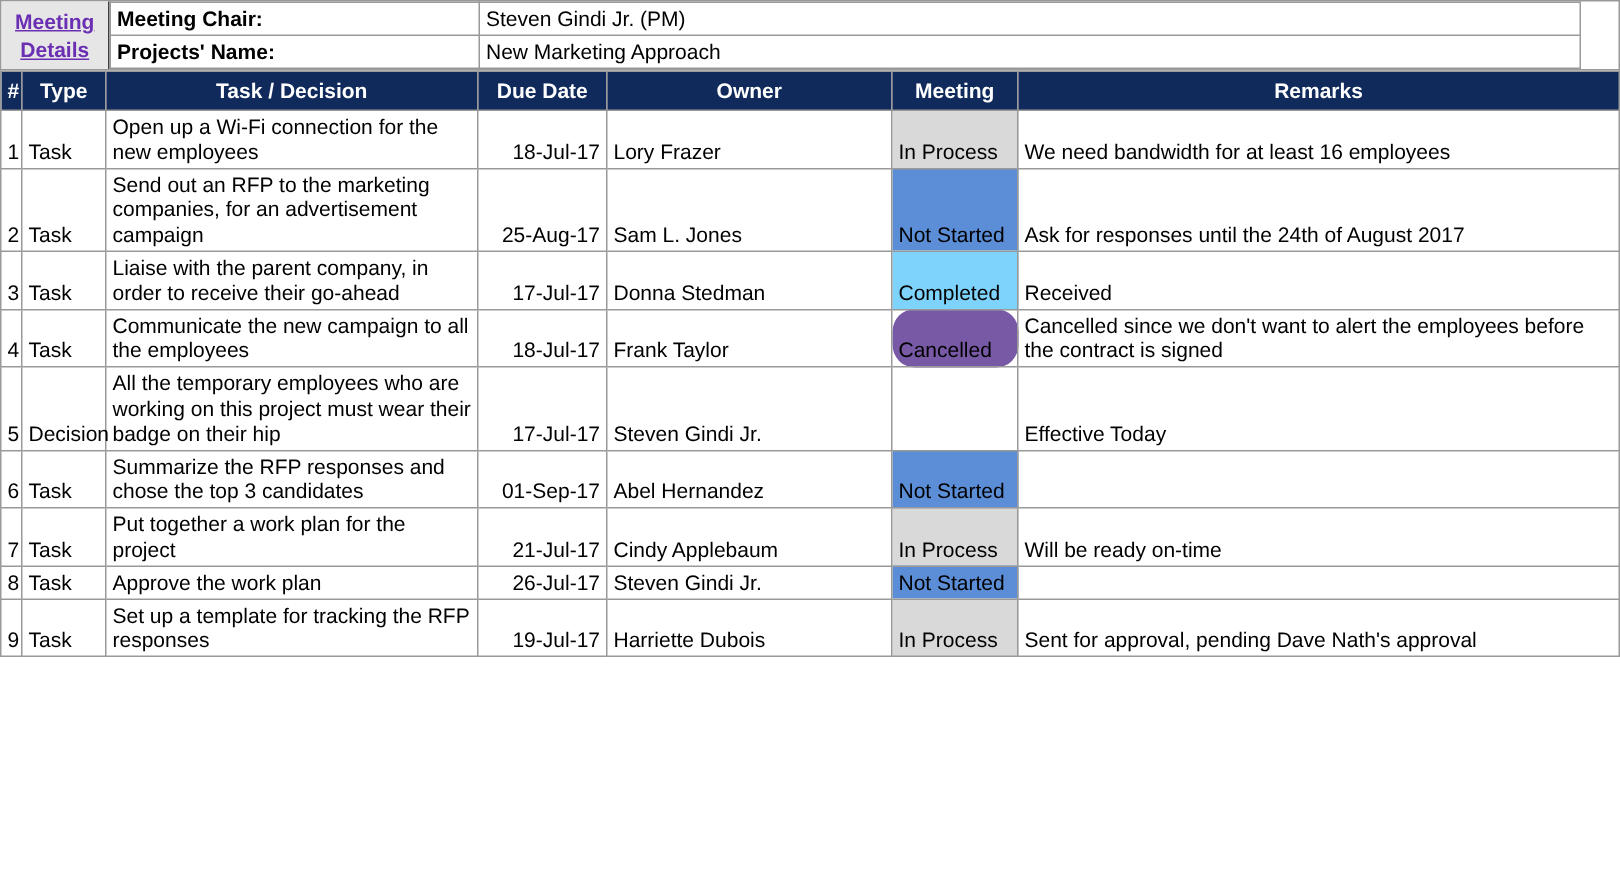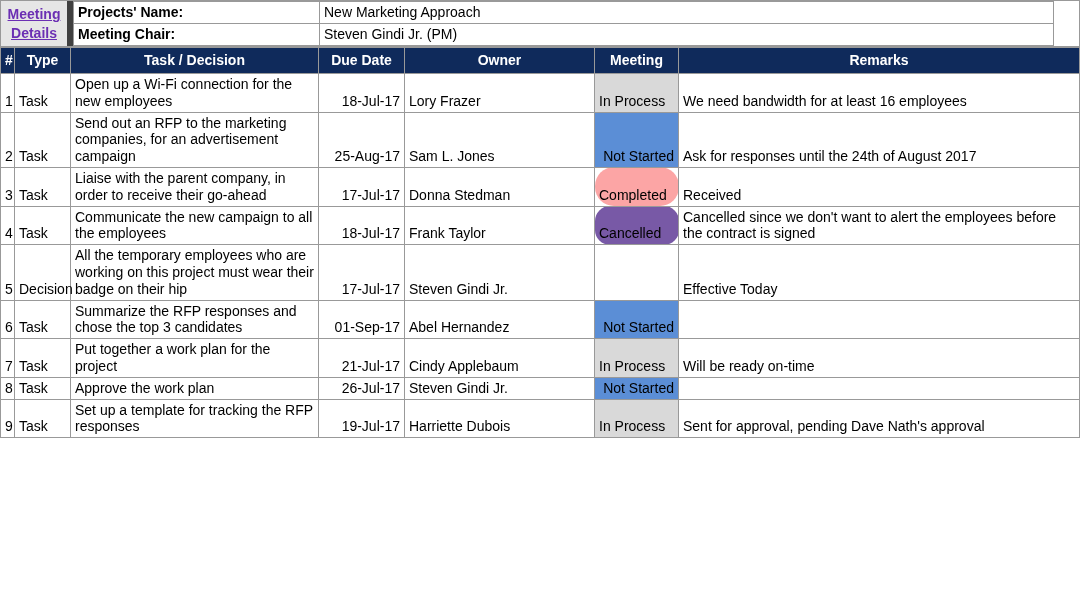--- a/index.html
+++ b/index.html
@@ -23,21 +23,21 @@
     font-size: 14px;
     line-height: 1.2;
   }
   .top-wrap {
     display: flex;
     border: 1px solid #999;
   }
   .meeting-details-cell {
     width: 72px;
     background: #e6e6e6;
-    border-right: 6px solid #404040;
+    border-right: 1px solid #404040;
     display: flex;
     align-items: center;
     justify-content: center;
     text-align: center;
   }
   .meeting-details-link {
     color: #6b2fb3;
     text-decoration: underline;
     font-weight: bold;
     font-size: 14px;
@@ -78,42 +78,42 @@
   .main-table { table-layout: fixed; }
   .c-num { width: 14px; text-align: right; }
   .c-type { width: 56px; }
   .c-task { width: 248px; }
   .c-due { width: 86px; text-align: right; }
   .c-owner { width: 190px; }
   .c-status { width: 84px; text-align: left; }
   .c-remarks { }
   .main-table td { vertical-align: bottom; }
   .status-inprocess { background: #d9d9d9; }
-  .status-notstarted { background: #5b8ed6; text-align: right; }
-  .status-completed { background: #fca5a5; border-radius: 19px; }
+  .status-notstarted { background: #5b8ed6; }
+  .status-completed { background: #7dd3fc; }
   .status-cancelled { background: #7859a6; color: #000; border-radius: 15px; }
   .noborder { border: none; }
 </style>
 </head>
 <body>
 
 <div class="top-wrap">
   <div class="meeting-details-cell">
     <a class="meeting-details-link">Meeting Details</a>
   </div>
   <table class="details-table">
     <tbody>
         <tr>
-      <td class="lbl">Projects' Name:</td>
-      <td class="val1" colspan="2">New Marketing Approach</td>
+      <td class="lbl">Meeting Chair:</td>
+      <td class="val1" colspan="2">Steven Gindi Jr. (PM)</td>
       <td class="rest noborder"></td>
     </tr>
     <tr>
-      <td class="lbl">Meeting Chair:</td>
-      <td class="val1" colspan="2">Steven Gindi Jr. (PM)</td>
+      <td class="lbl">Projects' Name:</td>
+      <td class="val1" colspan="2">New Marketing Approach</td>
       <td class="rest noborder"></td>
     </tr>
   </tbody>
     </table>
 </div>
 
 <table class="main-table">
   <colgroup>
     <col class="c-num">
       <col class="c-type">

